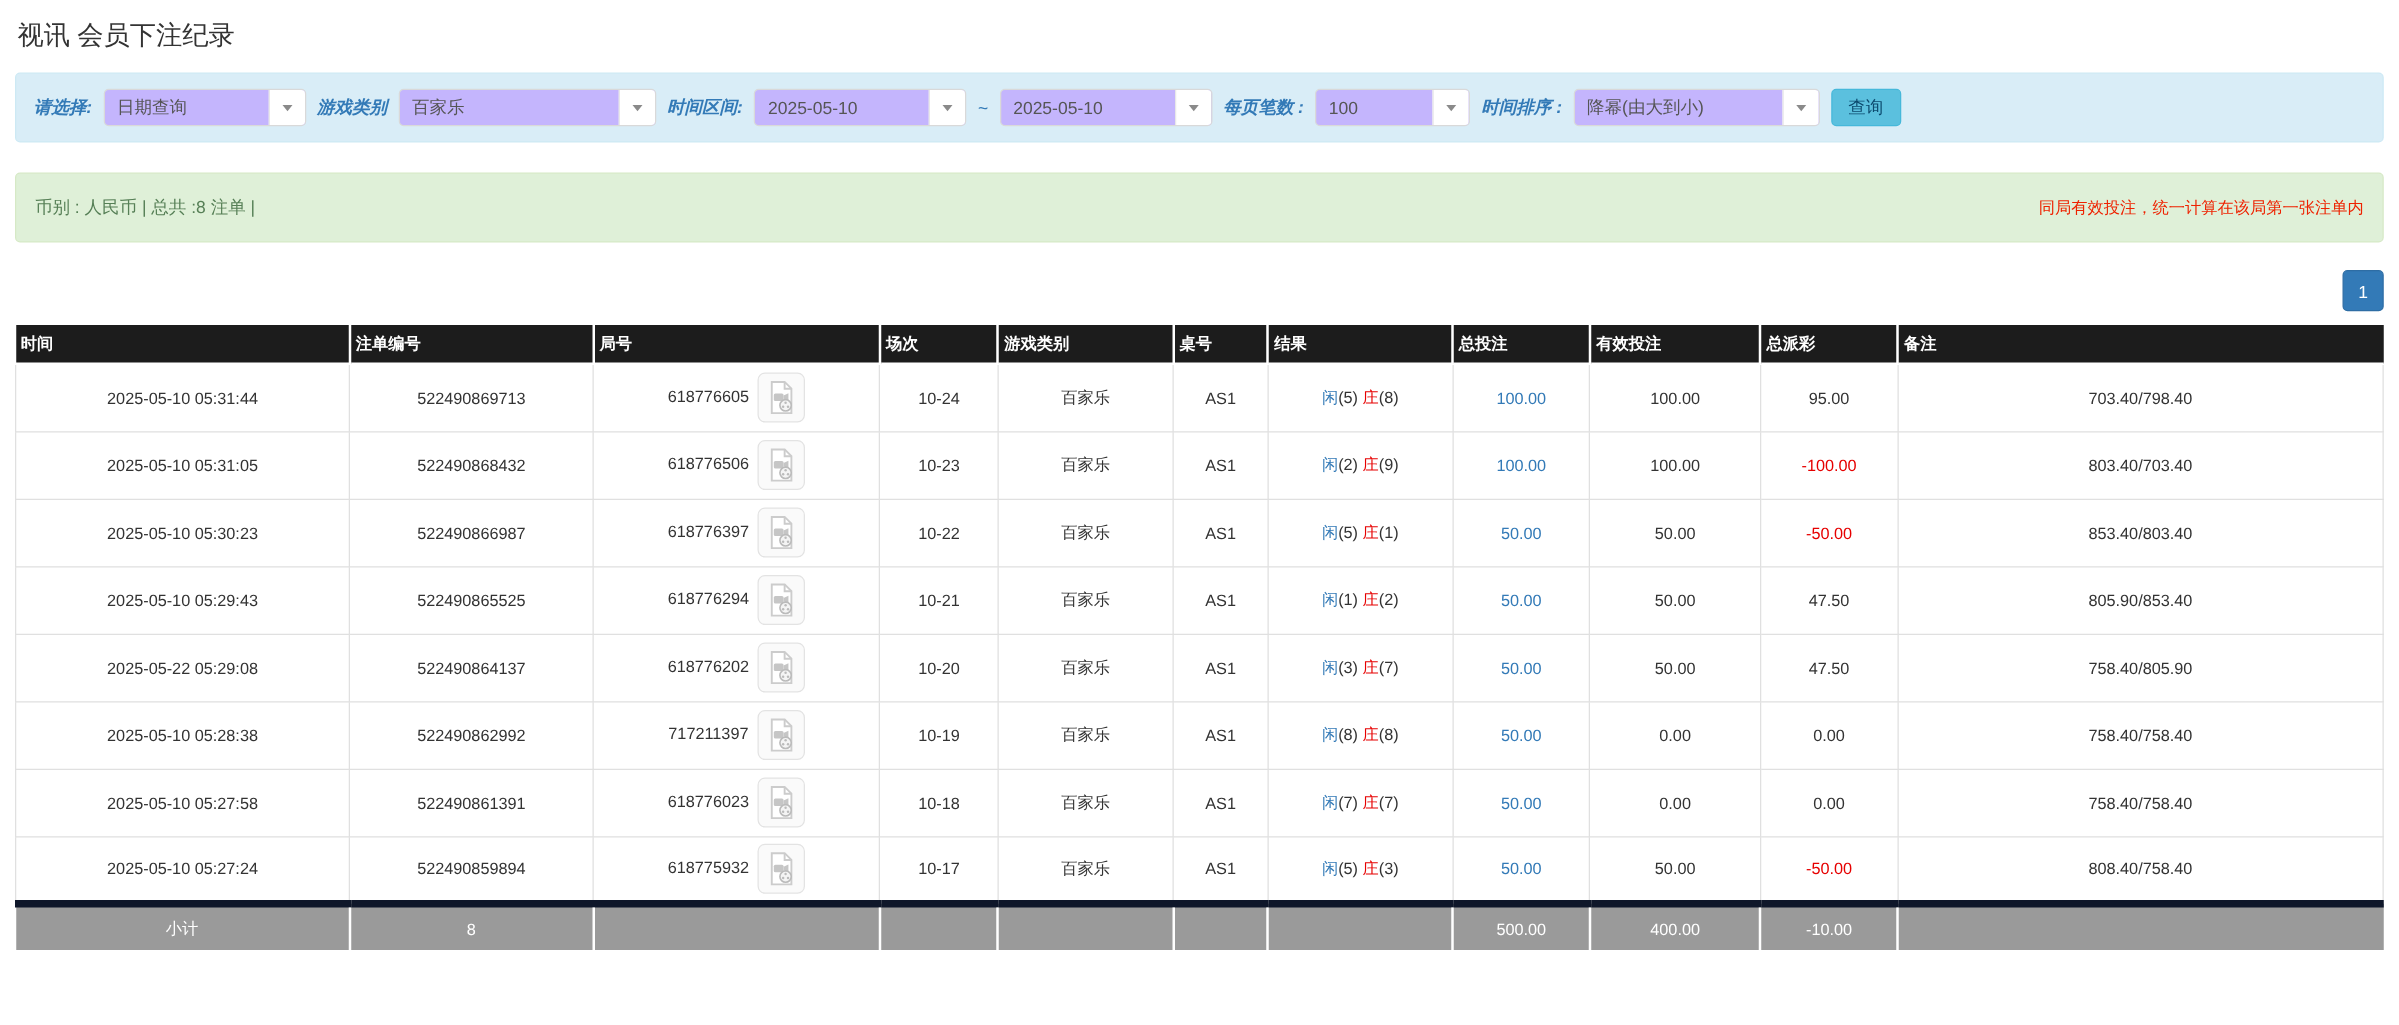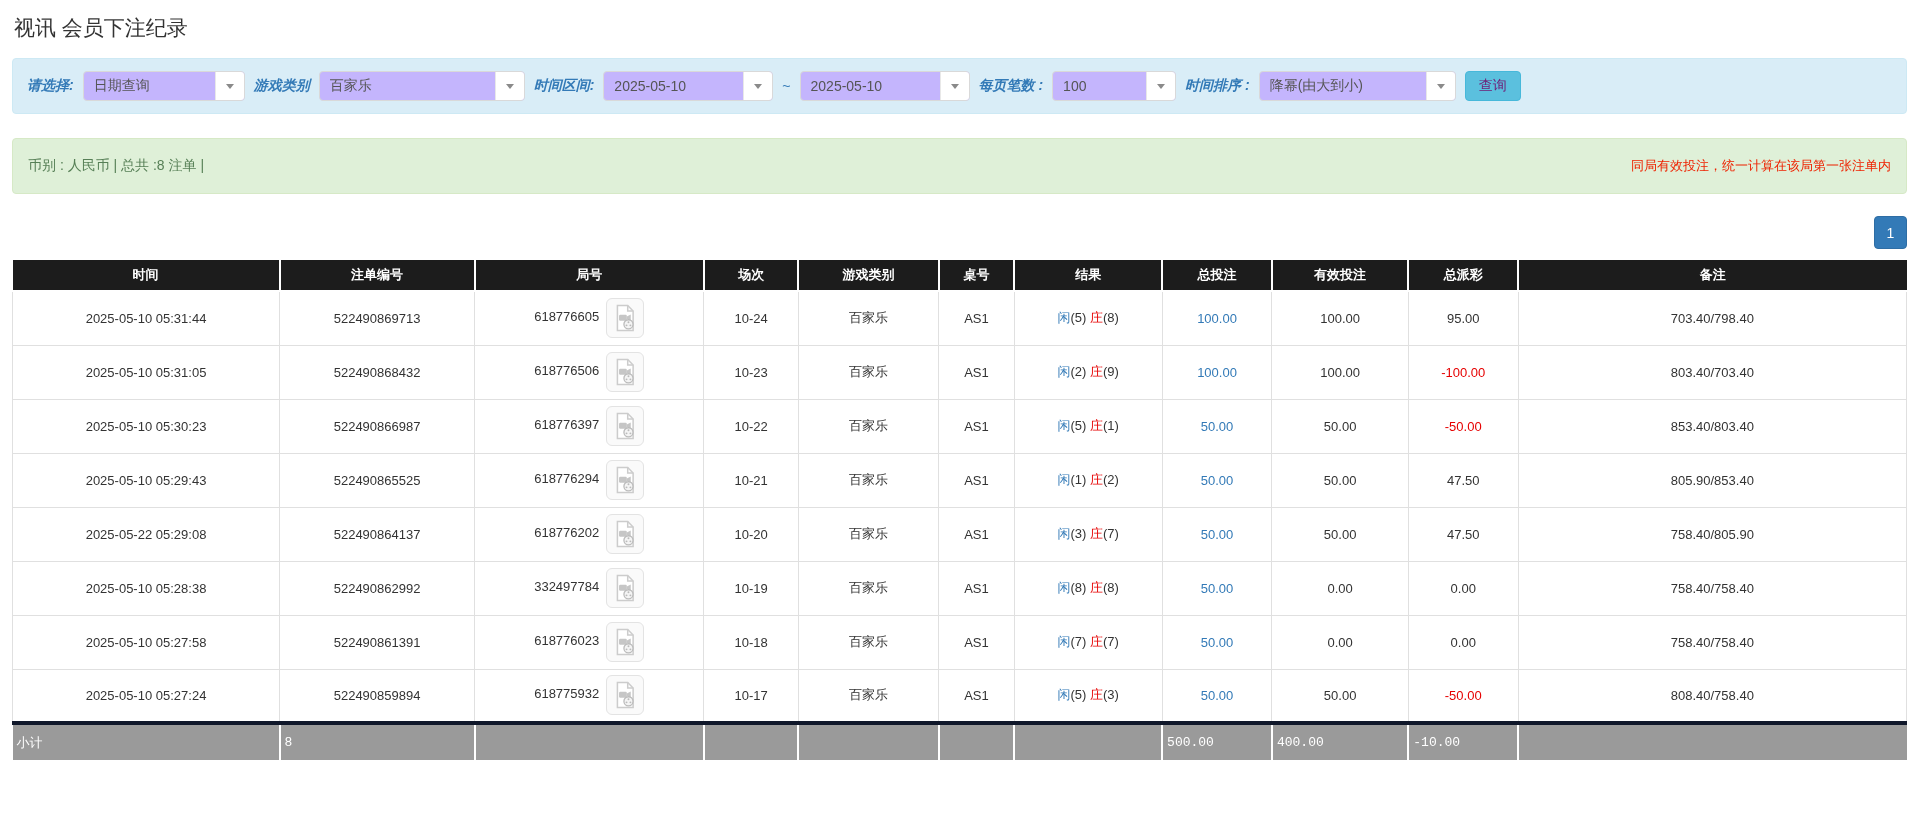--- a/index.html
+++ b/index.html
@@ -17,21 +17,21 @@
   }
   .flabel { color:#337ab7; font-weight:bold; font-size:14px; white-space:nowrap;font-style:italic; }
   .combo { display:flex; height:30px; background:#c4b5fd; border:1px solid #d9d9d9; border-radius:4px; overflow:hidden; cursor:pointer; }
   .combo-text { padding:0 10px; display:flex; align-items:center; font-size:14px; color:#555; flex:1; white-space:nowrap; overflow:hidden; }
   .combo-arrow { width:29px; border-left:1px solid #e8e8e8; display:flex; align-items:center; justify-content:center; background:#fff; }
   .caret { width:0; height:0; border-left:4px solid transparent; border-right:4px solid transparent; border-top:5px solid #8a8a8a; }
   .w-select { width:162px; } .w-game { width:206px; } .w-date { width:170px; }
   .w-size { width:124px; } .w-sort { width:197px; }
   .tilde { color:#337ab7; font-size:14px; }
   .search-btn {
-    height:30px; padding:0 13px; background:#5bc0de; color:#701a75; border:1px solid #46b8da;
+    height:30px; padding:0 13px; background:#5bc0de; color:#0c4a6e; border:1px solid #46b8da;
     border-radius:4px; font-size:14px; cursor:pointer; font-family:inherit;
   }
 
   
   .summary-bar {
     margin-top:24px; width:1895px; height:56px;
     background:#dff0d8; border:1px solid #d6e9c6; border-radius:4px;
     display:flex; align-items:center; justify-content:space-between; padding:0 15px;
   }
   .summary-left { color:#567f56; font-size:14px; }
@@ -41,30 +41,30 @@
   .pager { width:1895px; text-align:right; margin:22px 0 11px 0; }
   .pager-btn {
     width:33px; height:33px; background:#337ab7; border:1px solid #2e6da4; color:#fff;
     border-radius:4px; font-size:14px; cursor:pointer; font-family:inherit;
   }
 
   
   table.records { width:1895px; border-collapse:collapse; font-size:13px; table-layout:fixed; }
   .records th {
     background:#1c1c1c; color:#fff; font-weight:bold; height:31px;
-    border-right:2px solid #fff; border-bottom:2px solid #fff; text-align:center; padding:0 4px;
+    border-right:2px solid #fff; border-bottom:2px solid #fff; text-align:left; padding:0 4px;
   }
   .records th:last-child { border-right:none; }
   .records tbody td {
     border:1px solid #e0e0e0; height:54px; text-align:center; background:#fff; padding:0 4px;
     overflow:hidden; white-space:nowrap;
   }
   .records tfoot td {
-    background:#9a9a9a; color:#fff; height:37px; text-align:left;
-    border-right:2px solid #fff; border-top:4px solid #0f172a; padding:0 4px;font-family:Liberation Mono, monospace;
+    background:#9a9a9a; color:#fff; height:37px; text-align:center;
+    border-right:2px solid #fff; border-top:6px solid #0f172a; padding:0 4px;
   }
   .records tfoot td:last-child { border-right:none; }
   .round-cell .video-btn { margin-left:7px; vertical-align:middle; }
   .video-btn {
     width:38px; height:40px; background:#fafafa; border:1px solid #e3e3e3; border-radius:6px;
     cursor:pointer; padding:3px 5px; display:inline-flex; align-items:center; justify-content:center;
   }
   .bet-link { color:#337ab7; text-decoration:none; cursor:pointer; }
   .neg { color:#e60000;margin-left:20px; }
   .res-player { color:#337ab7; }
@@ -283,21 +283,21 @@
           <td>AS1</td>
           <td><span class="res-player">闲</span><span>(3) </span><span class="res-banker">庄</span><span>(7)</span></td>
           <td><a class="bet-link" href="#">50.00</a></td>
           <td>50.00</td>
           <td>47.50</td>
           <td>758.40/805.90</td>
         </tr>
         <tr>
           <td>2025-05-10 05:28:38</td>
           <td>522490862992</td>
-          <td class="round-cell"><span>332497784</span><button class="video-btn">
+          <td class="round-cell"><span>717211397</span><button class="video-btn">
   <svg width="27" height="30" viewBox="0 0 24 26">
     <path d="M5 1.5 h9.5 l5 5 V24.5 H5 z" fill="#ffffff" stroke="#cccccc" stroke-width="1.4"></path>
     <path d="M14.5 1.5 v5 h5" fill="none" stroke="#cccccc" stroke-width="1.4"></path>
     <rect x="6.5" y="10" width="7.2" height="5.6" rx="1.2" fill="#c6c6c6"></rect>
     <path d="M13.7 11.6 l3.6 -1.8 v6 l-3.6 -1.8 z" fill="#c6c6c6"></path>
     <circle cx="15.2" cy="18.8" r="4.2" fill="#f4f4f4" stroke="#bbbbbb" stroke-width="1.2"></circle>
     <circle cx="15.2" cy="16.9" r="0.9" fill="#bbbbbb"></circle>
     <circle cx="13.4" cy="19.8" r="0.9" fill="#bbbbbb"></circle>
     <circle cx="17" cy="19.8" r="0.9" fill="#bbbbbb"></circle>
   </svg>

